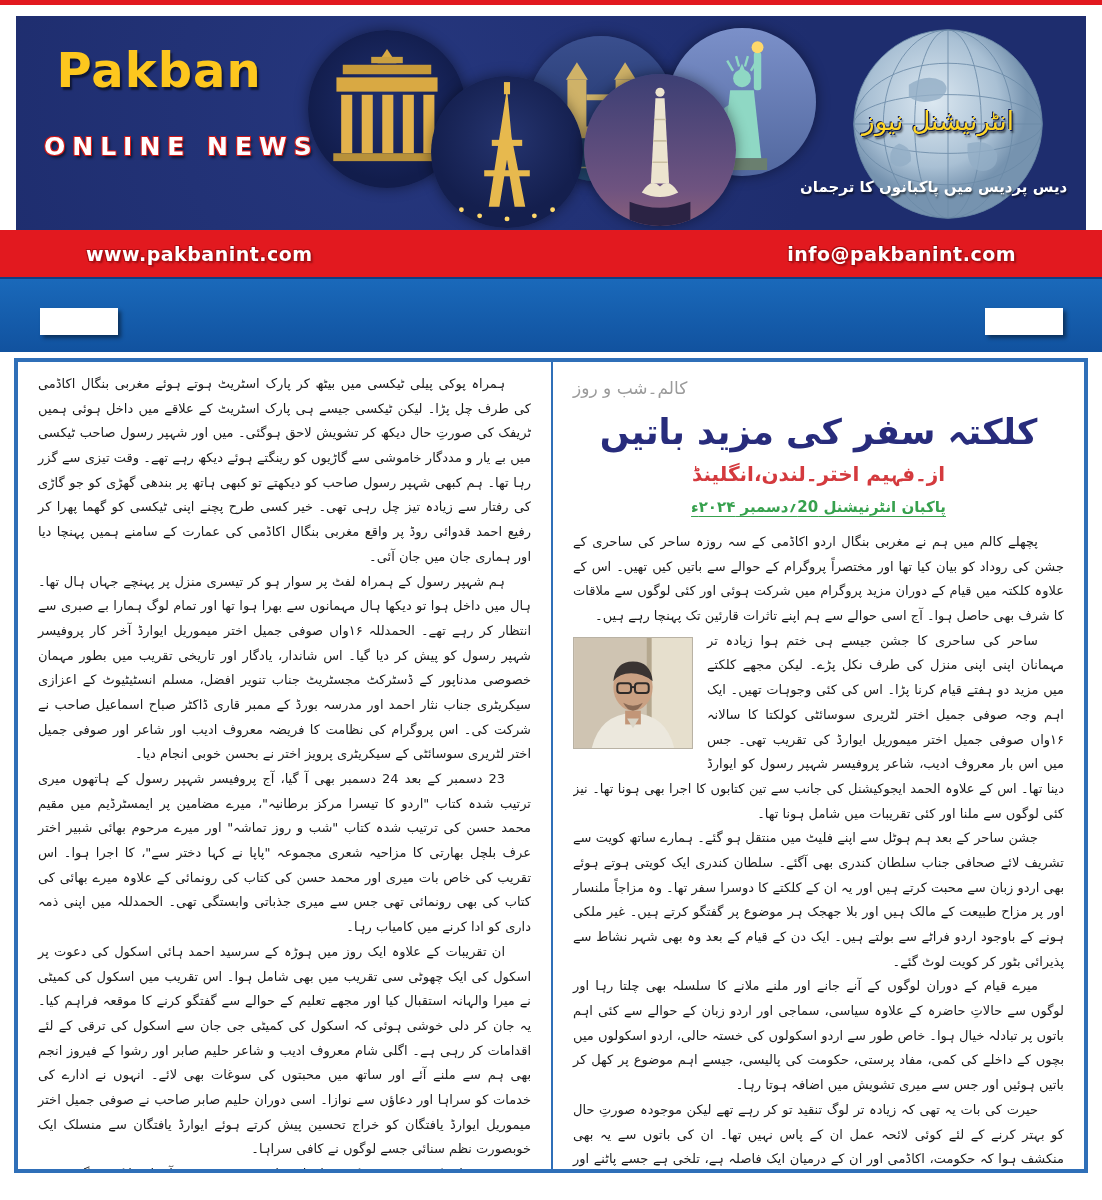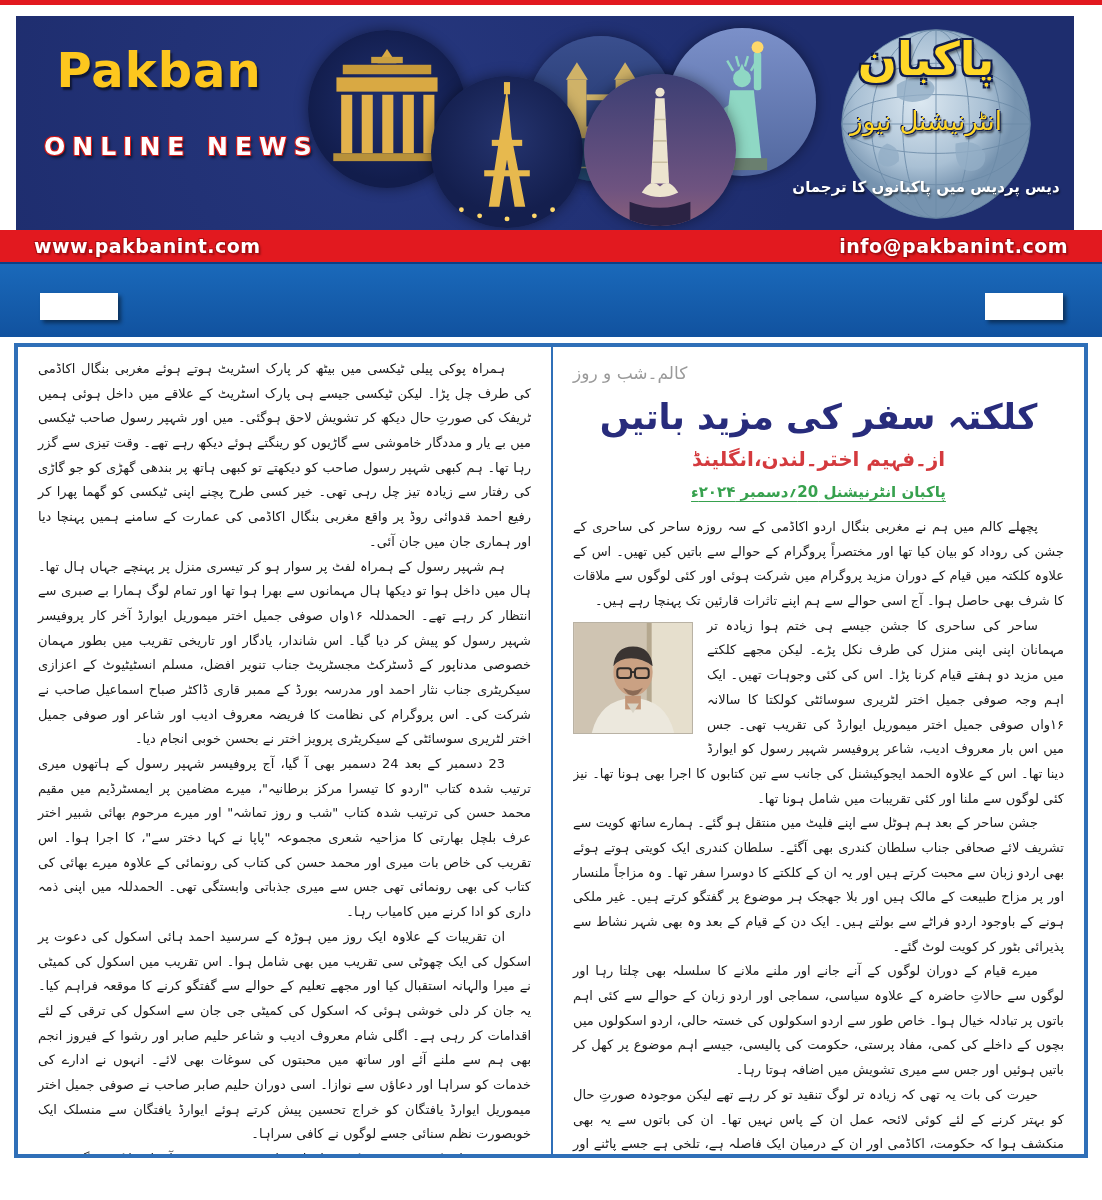--- a/index.html
+++ b/index.html
@@ -6,43 +6,43 @@
     --navy:#1e2d6e; --red:#e2191f; --ribbon-navy:#1a2566; --navbar-blue:#1660b0;
     --yellow:#fdc71e; --border-blue:#2f6fb8; --title-navy:#282c7c;
     --byline-red:#d43a3e; --dateline-green:#37a14e; --kicker-gray:#9a9a9a; --ink:#1c1c1c;
   }
   *{box-sizing:border-box;margin:0;padding:0}
   html,body{width:1102px;background:#fff}
   body{font-family:"DejaVu Sans",sans-serif;width:1102px;height:1200px;overflow:hidden;position:relative}
   .top-strip{height:5px;width:100%;background:var(--red)}
 
   
-  .masthead{position:relative;margin:11px 28px 0 16px;height:214px;background:radial-gradient(circle at 35% 40%, #26377e 0%, var(--navy) 60%);overflow:hidden}
+  .masthead{position:relative;margin:11px 16px 0 16px;height:214px;background:radial-gradient(circle at 35% 40%, #26377e 0%, var(--navy) 60%);overflow:hidden}
   .brand{position:absolute;left:28px;top:26px;width:230px;text-align:center}
   .brand-title{font-size:48px;font-weight:bold;color:var(--yellow);letter-spacing:1px;text-shadow:2px 3px 2px rgba(0,0,0,.55)}
   .brand-sub{font-size:20px;font-weight:bold;color:var(--yellow);margin-top:2px;text-shadow:1px 2px 1px rgba(0,0,0,.5)}
   .brand-tag{margin-top:34px;font-size:25px;font-weight:bold;color:#fff;letter-spacing:7px;white-space:nowrap;
     text-shadow:-1px -1px 0 #d01a1a,1px -1px 0 #d01a1a,-1px 1px 0 #d01a1a,1px 1px 0 #d01a1a,2px 3px 3px rgba(0,0,0,.6)}
   .circle{position:absolute;border-radius:50%;overflow:hidden;box-shadow:0 0 14px rgba(0,0,0,.45)}
   .circle svg{display:block;width:100%;height:100%}
   .c-brandenburg{left:292px;top:14px;width:158px;height:158px;z-index:1}
   .c-bridge{left:512px;top:20px;width:146px;height:146px;z-index:1}
   .c-liberty{left:652px;top:12px;width:148px;height:148px;z-index:2}
   .c-eiffel{left:415px;top:60px;width:152px;height:152px;z-index:3}
   .c-minar{left:568px;top:58px;width:152px;height:152px;z-index:4}
   .urdu-brand{position:absolute;right:10px;top:4px;width:276px;height:208px}
   .urdu-brand .globe{position:absolute;right:30px;top:6px;width:196px;height:196px}
   .ub-title{position:absolute;top:12px;right:0;width:100%;text-align:center;font-size:46px;font-weight:bold;color:#ffd728;
     text-shadow:-2px -2px 0 #101c4e,2px -2px 0 #101c4e,-2px 2px 0 #101c4e,2px 2px 0 #101c4e,3px 4px 3px rgba(0,0,0,.5)}
   .ub-sub{position:absolute;top:86px;right:0;width:100%;text-align:center;font-size:26px;font-weight:normal;color:#ffd728;
     text-shadow:-1px -1px 0 #101c4e,1px 1px 0 #101c4e,2px 3px 2px rgba(0,0,0,.5)}
-  .ub-tag{position:absolute;top:158px;right:0;width:100%;text-align:center;font-size:15px;font-weight:bold;color:#fff;text-shadow:1px 2px 2px rgba(0,0,0,.6)}
-
-  
-  .infobar{position:relative;height:32px;background:var(--red);display:flex;align-items:center;justify-content:space-between;padding:0 34px}
+  .ub-tag{position:absolute;top:158px;right:0;width:100%;text-align:left;font-size:15px;font-weight:bold;color:#fff;text-shadow:1px 2px 2px rgba(0,0,0,.6)}
+
+  
+  .infobar{position:relative;height:47px;background:var(--red);display:flex;align-items:center;justify-content:space-between;padding:0 86px}
   .infolink{font-size:19px;font-weight:bold;color:#fff;letter-spacing:.5px;cursor:pointer;
     text-shadow:-1px -1px 0 #b00d12,1px -1px 0 #b00d12,-1px 1px 0 #b00d12,1px 1px 0 #b00d12,2px 2px 2px rgba(0,0,0,.35)}
   .ribbon{position:absolute;left:50%;top:2px;transform:translateX(-50%);width:438px;height:43px;background:var(--ribbon-navy);
     clip-path:polygon(0 0,100% 0,calc(100% - 16px) 50%,100% 100%,0 100%,16px 50%);
     display:flex;align-items:center;justify-content:center}
   .ribbon span{direction:rtl;color:#fff;font-size:18px;font-weight:bold}
 
   
   .navbar{position:relative;height:75px;background:linear-gradient(#1a69ba,#11529f);border-top:2px solid #0d3f85}
   .nav-box{position:absolute;top:29px;width:78px;height:27px;background:#fff;box-shadow:3px 3px 4px rgba(0,0,0,.45);cursor:pointer}
@@ -220,21 +220,20 @@
             <ellipse cx="100" cy="100" rx="96" ry="62"></ellipse>
             <ellipse cx="100" cy="100" rx="96" ry="30"></ellipse>
         </g>
         <g fill="#93aec6" opacity=".8">
             <path d="M60 60 q18 -12 34 -4 q10 8 -2 18 q-20 8 -32 -2 Z"></path>
             <path d="M120 120 q22 -6 30 10 q2 16 -14 18 q-18 0 -16 -28 Z"></path>
             <path d="M50 120 q14 4 12 18 q-10 10 -20 2 q-4 -14 8 -20 Z"></path>
           </g>
       </svg>
     </span>
-    <div class="ub-title">پاکبان</div>
     <div class="ub-sub">انٹرنیشنل نیوز</div>
     <div class="ub-tag">دیس پردیس میں پاکبانوں کا ترجمان</div>
   </div>
 </header>
 
 <div class="infobar">
   <span class="infolink">www.pakbanint.com</span>
   <span class="infolink">info@pakbanint.com</span>
 </div>
 

